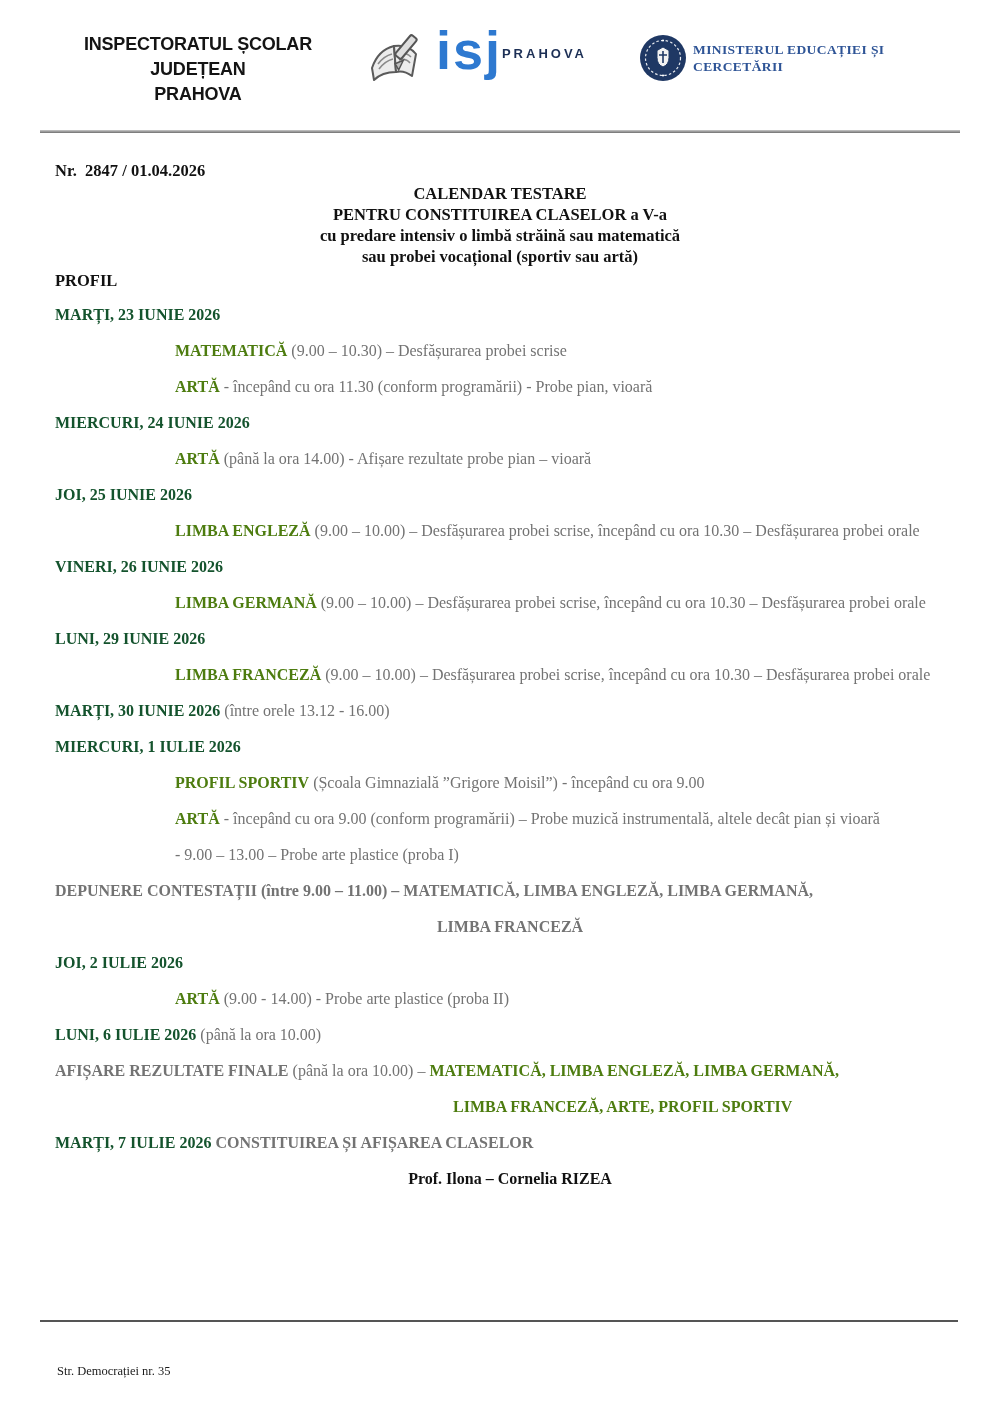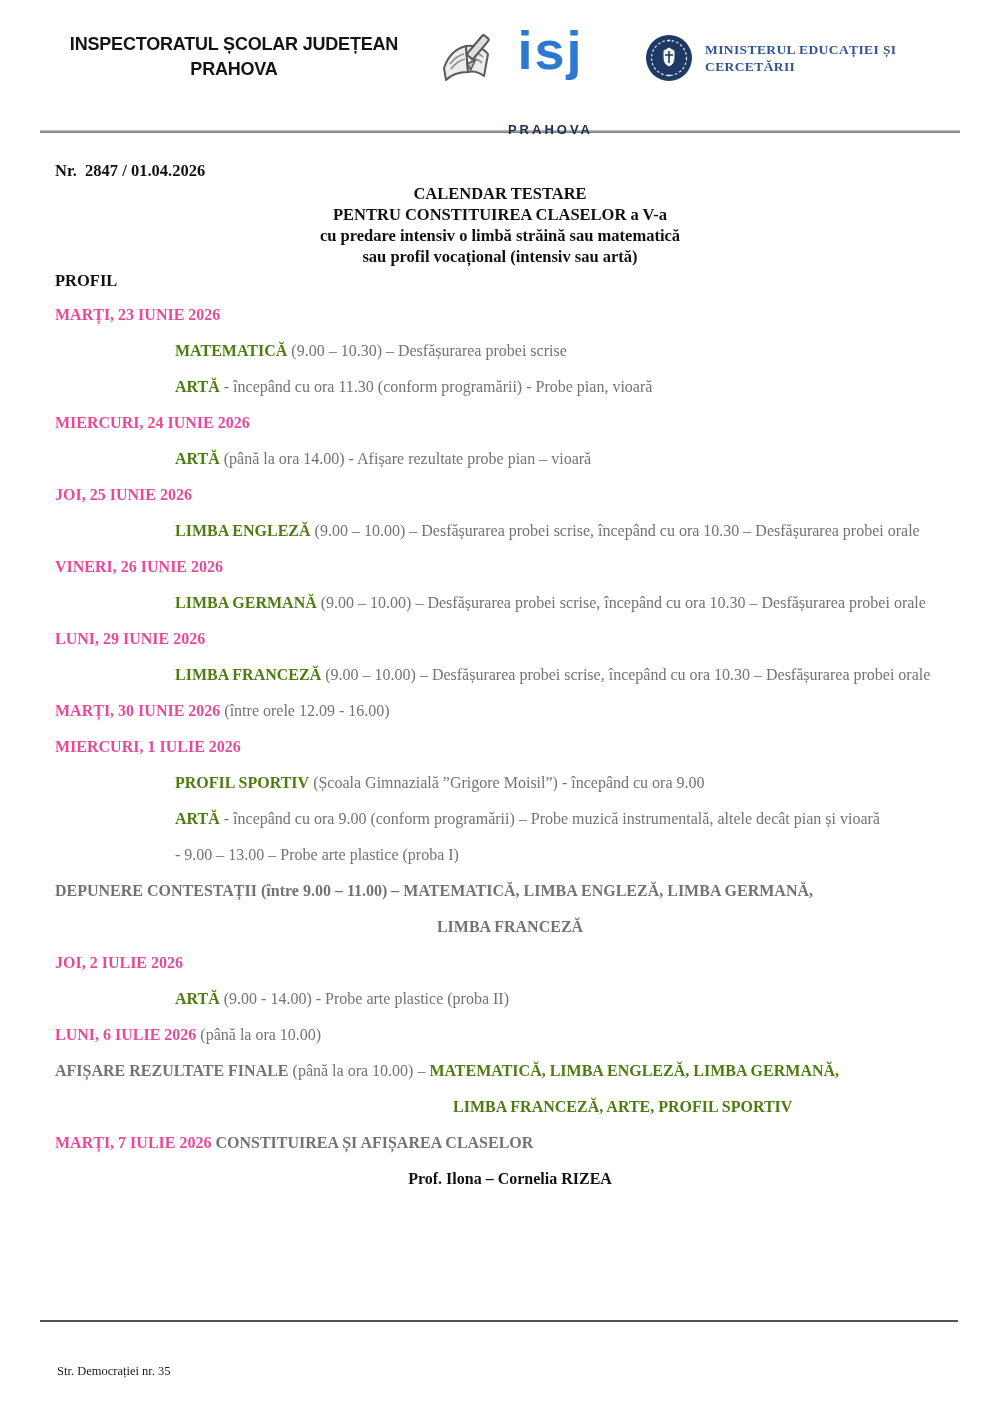--- a/index.html
+++ b/index.html
@@ -1,57 +1,57 @@
 <!DOCTYPE html>
 <html><head>
 <meta charset="utf-8">
 <style>
   html,body{margin:0;padding:0;background:#ffffff;}
   .page{
     position:relative;width:1000px;height:1414px;background:#ffffff;
     font-family:"Liberation Serif", serif;color:#111;overflow:hidden;
   }
   
-  .header{display:flex;align-items:flex-start;padding:26px 40px 0 60px;height:84px;}
+  .header{display:flex;align-items:flex-start;padding:26px 52px 0 60px;height:84px;}
   .inst{
     width:370px;text-align:center;
     font-family:"Liberation Sans", sans-serif;font-weight:bold;
     font-size:18px;line-height:25px;color:#141414;letter-spacing:-0.2px;margin-top:6px;
   }
   .isj-logo{display:flex;align-items:flex-start;margin-left:28px;}
   .book{display:inline-block;width:66px;height:62px;margin-top:4px;}
-  .isj-col{display:flex;flex-direction:column;align-items:center;margin-left:6px;gap:42px;}
+  .isj-col{display:flex;flex-direction:row;align-items:center;margin-left:6px;}
   .isj-word{
     font-family:"Liberation Sans", sans-serif;font-weight:800;font-style:normal;
     font-size:54px;line-height:48px;color:#2E79D0;letter-spacing:2px;
   }
   .isj-region{
     font-family:"Liberation Sans", sans-serif;font-weight:bold;
     font-size:13px;letter-spacing:3px;color:#1C2F55;margin-top:6px;
   }
   .ministry{display:flex;align-items:center;margin-left:52px;margin-top:8px;}
   .seal{display:inline-block;width:48px;height:48px;flex:0 0 auto;}
   .ministry-label{
-    font-size:13.5px;font-weight:bold;color:#2E5496;margin-left:12px;width:255px;
+    font-size:13.5px;font-weight:bold;color:#2E5496;margin-left:6px;width:255px;
     line-height:17px;letter-spacing:0.4px;
   }
   
   .sep1{margin:20px 40px 0 40px;height:3px;background:linear-gradient(#c9c9c9,#6f6f6f);}
   .footer-sep{position:absolute;left:40px;right:42px;top:1320px;border-top:2px solid #555;}
   
   .doc-number{margin:28px 12px 0 55px;font-weight:bold;font-size:16.5px;white-space:pre-wrap;}
   .title{margin-top:2px;text-align:center;font-weight:bold;font-size:16.5px;line-height:21px;}
   .probe{margin:4px 0 0 55px;font-weight:bold;font-size:16.5px;}
   .schedule{margin:6px 35px 0 55px;}
   .line{height:36px;line-height:36px;white-space:nowrap;font-size:16px;}
   .l0{padding-left:0;}
   .l1{padding-left:120px;}
   .l2{padding-left:398px;}
   .center{text-align:center;padding-left:0;white-space:normal;}
-  .red{color:#ec4899;font-weight:bold;text-align:right;}
+  .red{color:#14532d;font-weight:bold;text-align:right;}
   .blue{color:#4d7c0f;font-weight:bold;}
   .black{color:#737373;}
   .bold{font-weight:bold;}
   .sig{margin:0 35px 0 55px;}
   .sig-line{font-size:16px;}
   
   .footer{
     position:absolute;left:57px;top:1330px;font-size:12.5px;line-height:16.5px;
     color:#1a1a1a;white-space:pre-wrap;
   }
@@ -108,38 +108,38 @@
   </div>
 
   <div class="sep1"></div>
 
   <div class="doc-number">Nr.  2847 / 01.04.2026</div>
 
   <div class="title">
     <div>CALENDAR TESTARE</div>
     <div>PENTRU CONSTITUIREA CLASELOR a V-a</div>
     <div>cu predare intensiv o limbă străină sau matematică</div>
-    <div>sau profil vocațional (intensiv sau artă)</div>
+    <div>sau probei vocațional (sportiv sau artă)</div>
   </div>
 
   <div class="probe">PROFIL</div>
 
   <div class="schedule">
       <div class="line l0"><span class="red bold">MARȚI, 23 IUNIE 2026</span></div>
       <div class="line l1"><span class="blue bold">MATEMATICĂ</span><span class="black"> (9.00 – 10.30) – Desfășurarea probei scrise</span></div>
       <div class="line l1"><span class="blue bold">ARTĂ</span><span class="black"> - începând cu ora 11.30 (conform programării) - Probe pian, vioară</span></div>
       <div class="line l0"><span class="red bold">MIERCURI, 24 IUNIE 2026</span></div>
       <div class="line l1"><span class="blue bold">ARTĂ</span><span class="black"> (până la ora 14.00) - Afișare rezultate probe pian – vioară</span></div>
       <div class="line l0"><span class="red bold">JOI, 25 IUNIE 2026</span></div>
       <div class="line l1"><span class="blue bold">LIMBA ENGLEZĂ</span><span class="black"> (9.00 – 10.00) – Desfășurarea probei scrise, începând cu ora 10.30 – Desfășurarea probei orale</span></div>
       <div class="line l0"><span class="red bold">VINERI, 26 IUNIE 2026</span></div>
       <div class="line l1"><span class="blue bold">LIMBA GERMANĂ</span><span class="black"> (9.00 – 10.00) – Desfășurarea probei scrise, începând cu ora 10.30 – Desfășurarea probei orale</span></div>
       <div class="line l0"><span class="red bold">LUNI, 29 IUNIE 2026</span></div>
       <div class="line l1"><span class="blue bold">LIMBA FRANCEZĂ</span><span class="black"> (9.00 – 10.00) – Desfășurarea probei scrise, începând cu ora 10.30 – Desfășurarea probei orale</span></div>
-      <div class="line l0"><span class="red bold">MARȚI, 30 IUNIE 2026</span><span class="black"> (între orele 12.09 - 16.00)</span></div>
+      <div class="line l0"><span class="red bold">MARȚI, 30 IUNIE 2026</span><span class="black"> (între orele 13.12 - 16.00)</span></div>
       <div class="line l0"><span class="red bold">MIERCURI, 1 IULIE 2026</span></div>
       <div class="line l1"><span class="blue bold">PROFIL SPORTIV</span><span class="black"> (Școala Gimnazială ”Grigore Moisil”) - începând cu ora 9.00</span></div>
       <div class="line l1"><span class="blue bold">ARTĂ</span><span class="black"> - începând cu ora 9.00 (conform programării) – Probe muzică instrumentală, altele decât pian și vioară</span></div>
       <div class="line l1"><span class="black">- 9.00 – 13.00 – Probe arte plastice (proba I)</span></div>
       <div class="line l0"><span class="black bold">DEPUNERE CONTESTAȚII (între 9.00 – 11.00) – MATEMATICĂ, LIMBA ENGLEZĂ, LIMBA GERMANĂ,</span></div>
       <div class="line center"><span class="black bold">LIMBA FRANCEZĂ</span></div>
       <div class="line l0"><span class="red bold">JOI, 2 IULIE 2026</span></div>
       <div class="line l1"><span class="blue bold">ARTĂ</span><span class="black"> (9.00 - 14.00) - Probe arte plastice (proba II)</span></div>
       <div class="line l0"><span class="red bold">LUNI, 6 IULIE 2026</span><span class="black"> (până la ora 10.00)</span></div>
       <div class="line l0"><span class="black bold">AFIȘARE REZULTATE FINALE</span><span class="black"> (până la ora 10.00) – </span><span class="blue bold">MATEMATICĂ, LIMBA ENGLEZĂ, LIMBA GERMANĂ,</span></div>

